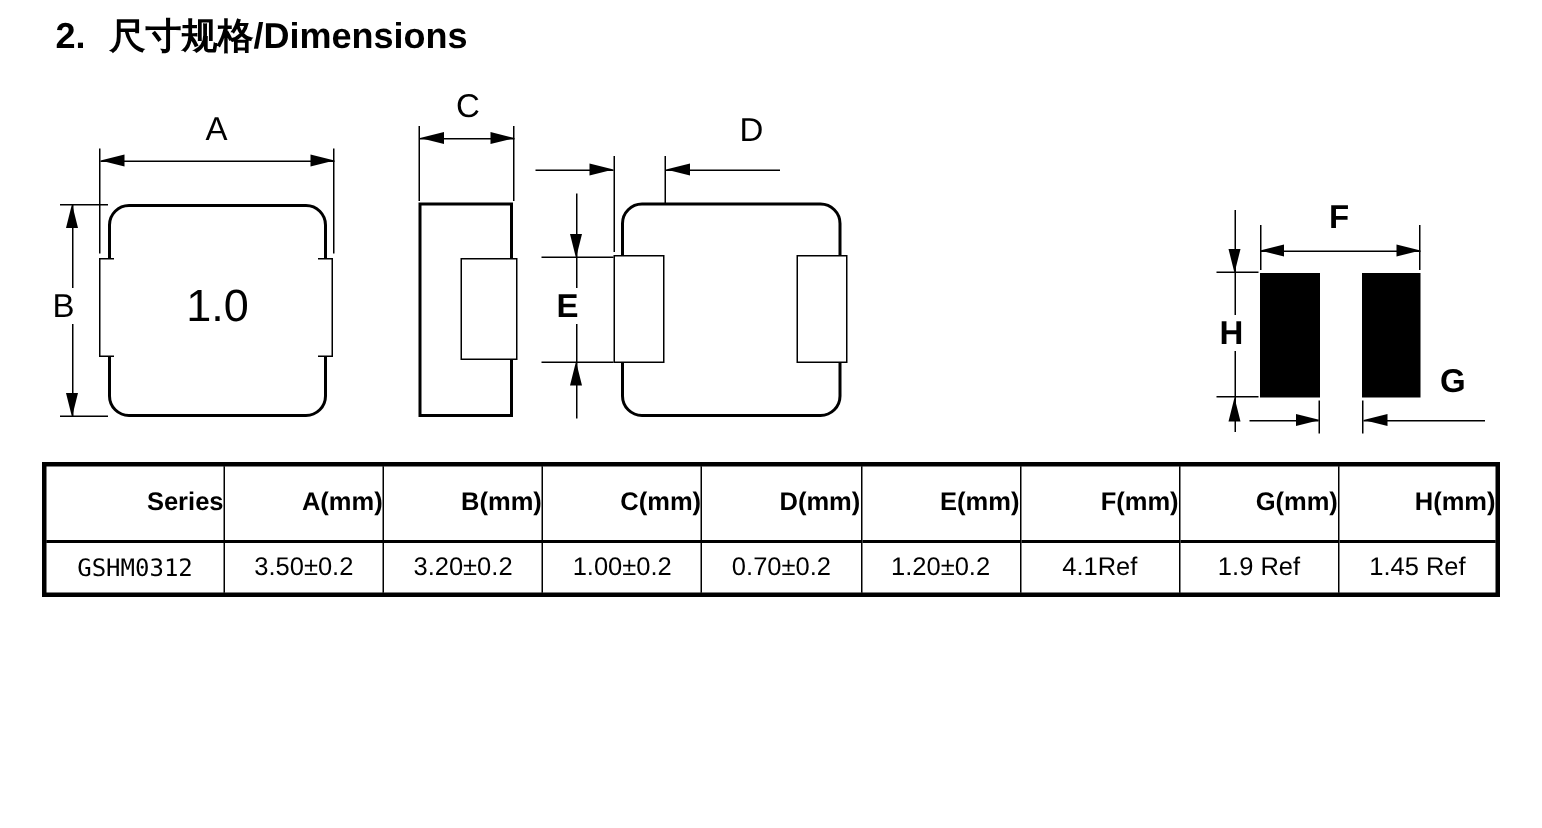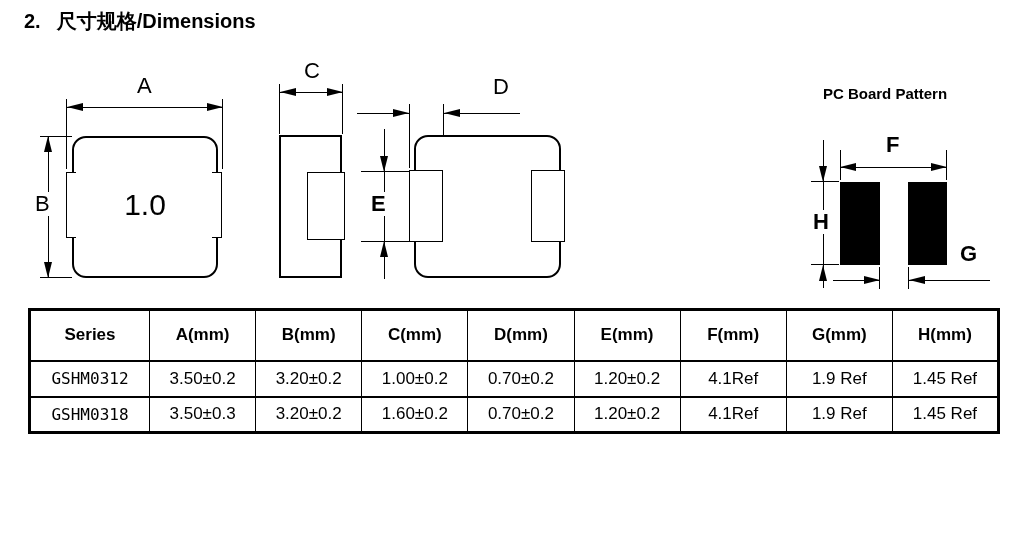--- a/index.html
+++ b/index.html
@@ -1,21 +1,21 @@
 <!DOCTYPE html>
 <html><head>
 <meta charset="utf-8">
 <style>
   * { margin:0; padding:0; box-sizing:border-box; }
   html,body { background:#fff; }
   .canvas {
     position:relative; width:1028px; height:552px; background:#fff;
     font-family:"Liberation Sans", sans-serif; color:#000; overflow:hidden;
   }
-  .title { position:absolute; left:24px; top:8px; font-size:20px; font-weight:bold; }
+  .title { position:absolute; left:37px; top:8px; font-size:24px; font-weight:bold; }
   .title .num { margin-right:16px; }
 
   
   .hline { position:absolute; height:1px; background:#000; }
   .vline { position:absolute; width:1px; background:#000; }
   .arr   { position:absolute; width:0; height:0; }
   .arr.l { border-top:4px solid transparent; border-bottom:4px solid transparent; border-right:16px solid #000; }
   .arr.r { border-top:4px solid transparent; border-bottom:4px solid transparent; border-left:16px solid #000; }
   .arr.u { border-left:4px solid transparent; border-right:4px solid transparent; border-bottom:16px solid #000; }
   .arr.d { border-left:4px solid transparent; border-right:4px solid transparent; border-top:16px solid #000; }
@@ -29,21 +29,21 @@
 
   .part-marking { position:absolute; font-size:30px; z-index:3; text-align:center; }
 
   .pcb-title { position:absolute; left:790px; top:84px; width:190px; text-align:center;
                font-weight:bold; font-size:15px; line-height:19px; }
 
   
   table.dims { position:absolute; left:28px; top:308px; width:972px;
                border-collapse:collapse; border:3px solid #000; table-layout:fixed; }
   table.dims th { border:1px solid #000; border-bottom:2px solid #000;
-                  font-size:17px; font-weight:bold; height:51px; text-align:center; }
+                  font-size:17px; font-weight:bold; height:51px; text-align:right; }
   table.dims td { border:1px solid #000; border-top:2px solid #000;
                   font-size:17px; height:36px; text-align:center; }
   table.dims td.series { font-family:"DejaVu Sans Mono", monospace; font-size:16px; }
   col.c-series { width:120px; }
 
   .marking-note { position:absolute; left:28px; top:511px; font-size:17px; font-weight:bold; }
 </style>
 </head>
 <body>
 
@@ -102,21 +102,20 @@
     <div class="vline" style="left:384px; top:129px; height:150px;"></div>
     <div class="hline" style="left:361px; top:171px; width:50px;"></div>
     <div class="hline" style="left:361px; top:241px; width:50px;"></div>
     <div class="arr d" style="left:380px; top:156px;"></div>
     <div class="arr u" style="left:380px; top:241px;"></div>
     <div class="dimlabel bold" style="left:369px; top:192px;">E</div>
   </div>
 
   <div>
     <div class="pcb-title">
-      <div>PC Board Pattern</div>
     </div>
 
     <div class="pad" style="left:840px; top:182px; width:40px; height:83px;"></div>
     <div class="pad" style="left:908px; top:182px; width:39px; height:83px;"></div>
 
     <div class="vline" style="left:840px; top:150px; height:30px;"></div>
     <div class="vline" style="left:946px; top:150px; height:30px;"></div>
     <div class="hline" style="left:840px; top:167px; width:107px;"></div>
     <div class="arr l" style="left:840px; top:163px;"></div>
     <div class="arr r" style="left:931px; top:163px;"></div>
@@ -168,28 +167,17 @@
         <td class="series">GSHM0312</td>
         <td>3.50±0.2</td>
         <td>3.20±0.2</td>
         <td>1.00±0.2</td>
         <td>0.70±0.2</td>
         <td>1.20±0.2</td>
         <td>4.1Ref</td>
         <td>1.9 Ref</td>
         <td>1.45 Ref</td>
       </tr>
-      <tr>
-        <td class="series">GSHM0318</td>
-        <td>3.50±0.3</td>
-        <td>3.20±0.2</td>
-        <td>1.60±0.2</td>
-        <td>0.70±0.2</td>
-        <td>1.20±0.2</td>
-        <td>4.1Ref</td>
-        <td>1.9 Ref</td>
-        <td>1.45 Ref</td>
-      </tr>
     </tbody>
   </table>
 
 
 </div>
 
 </body></html>

